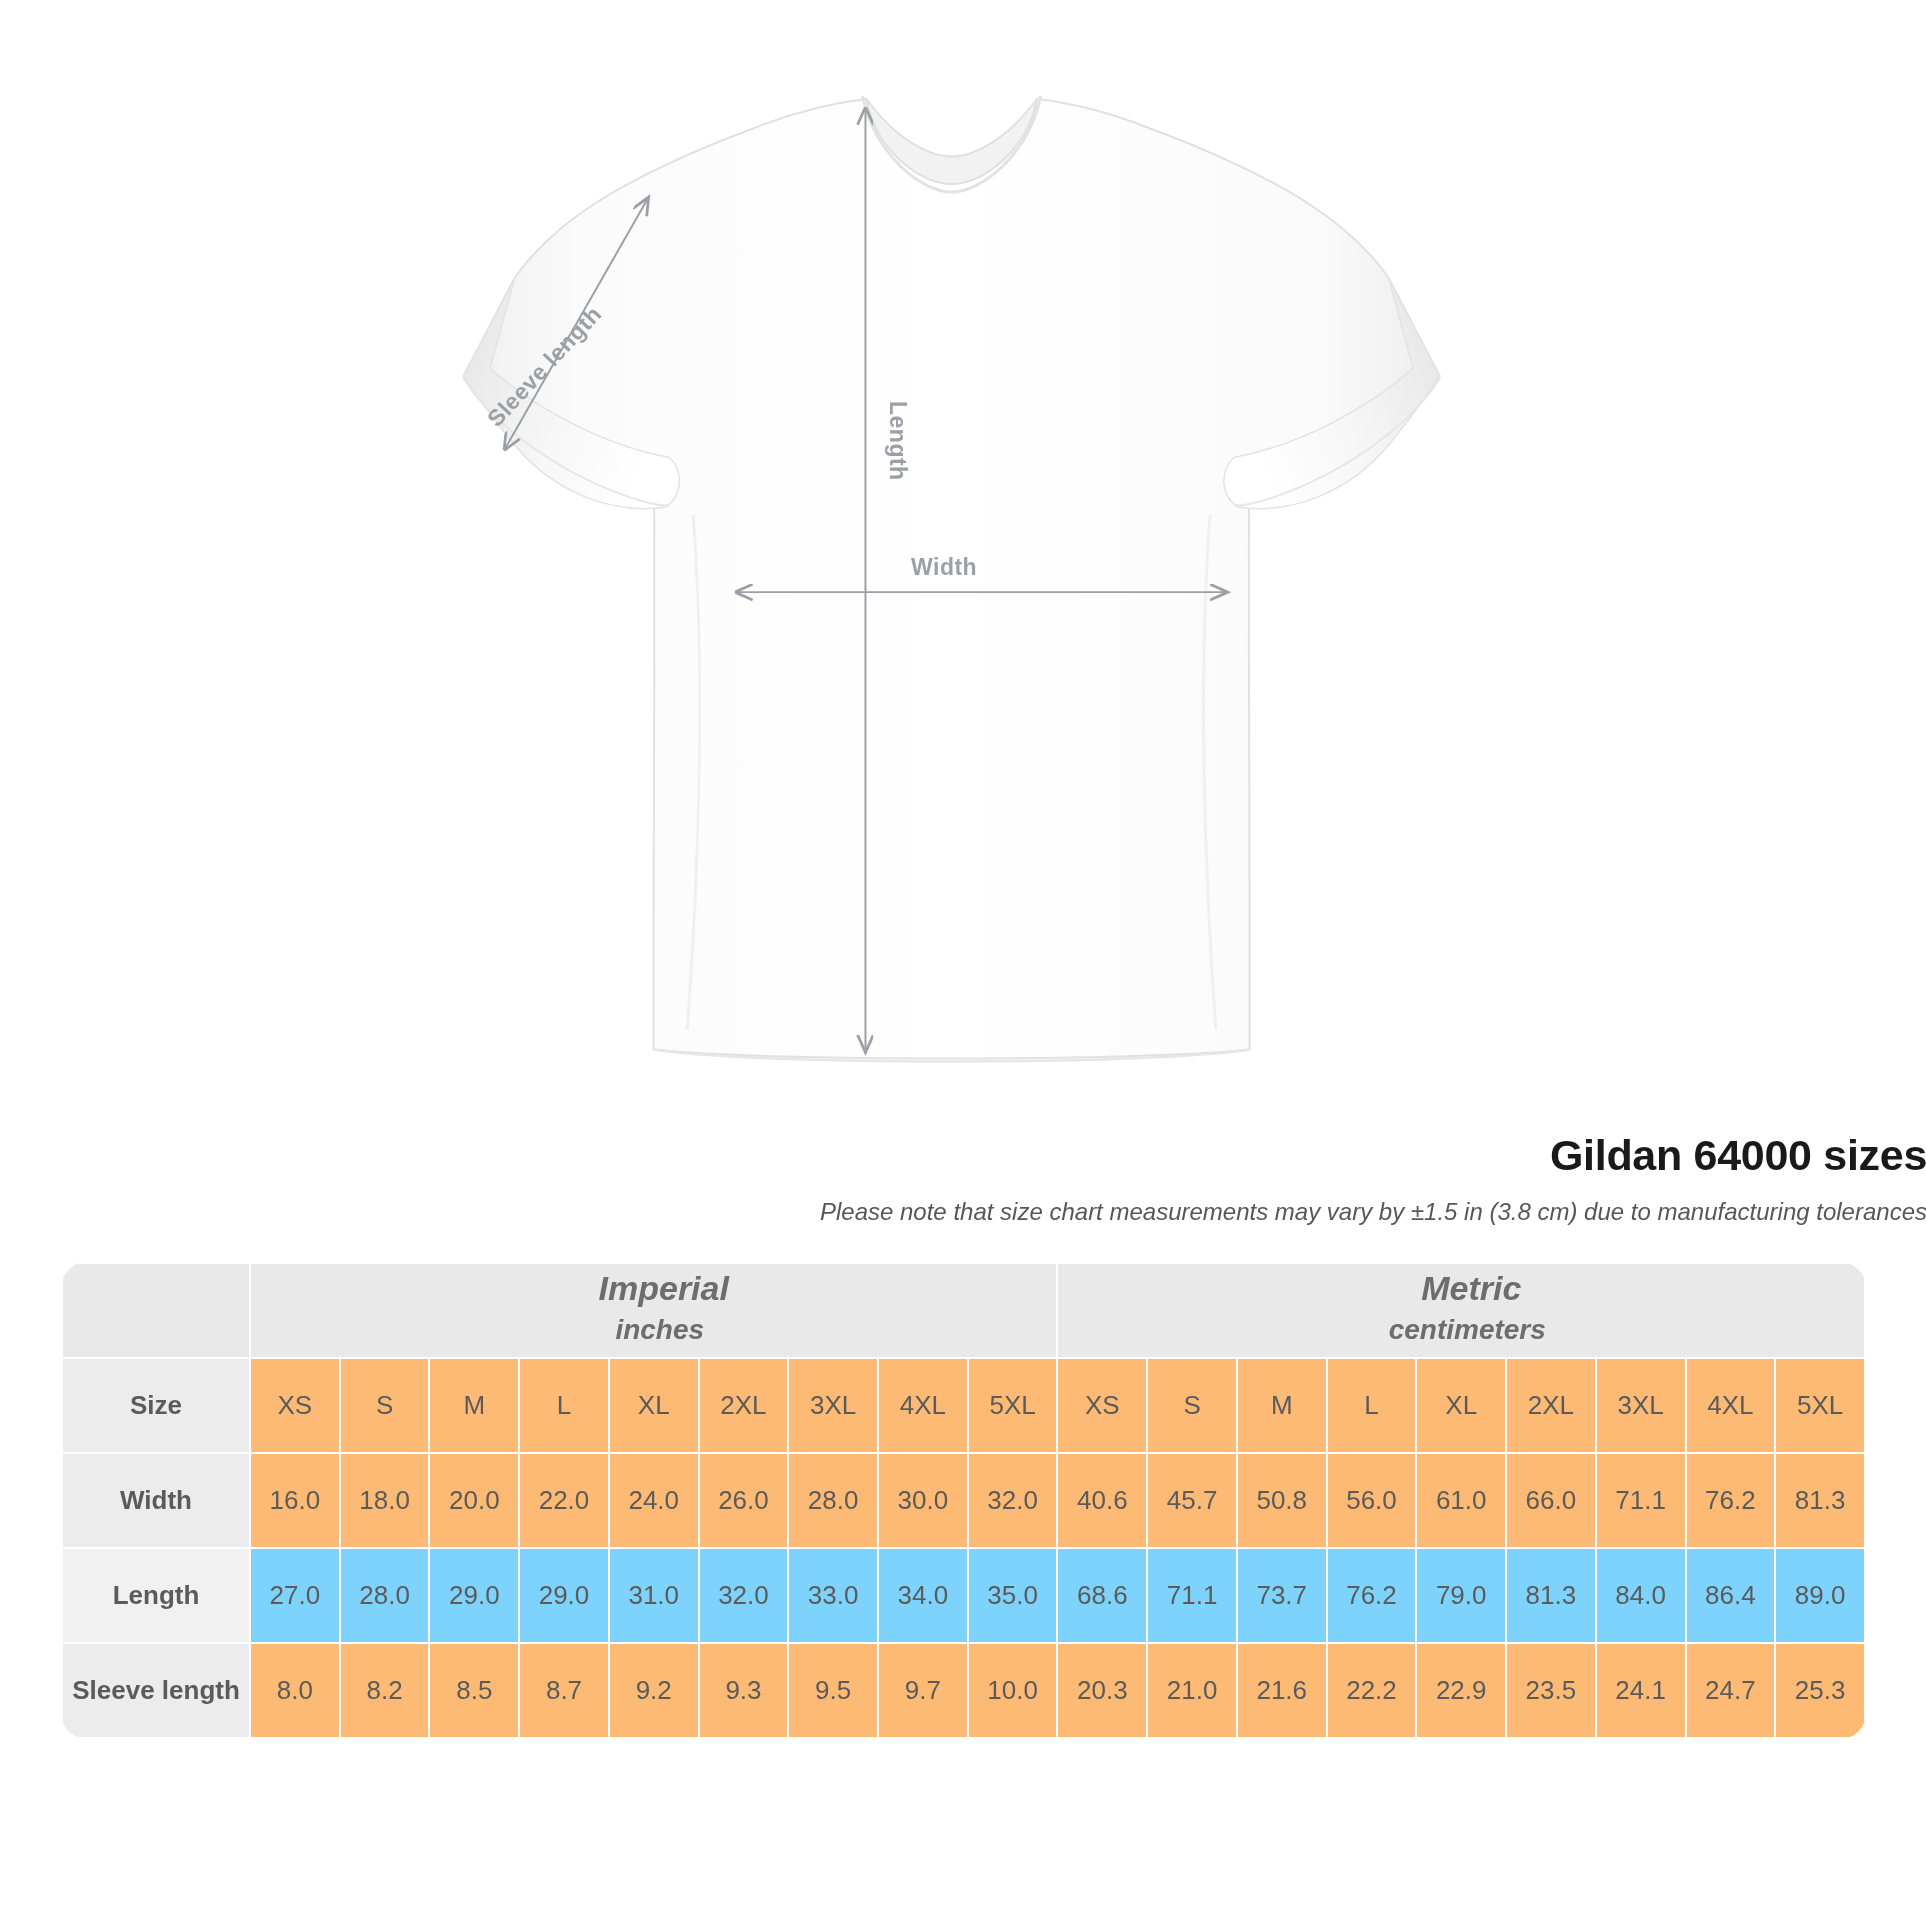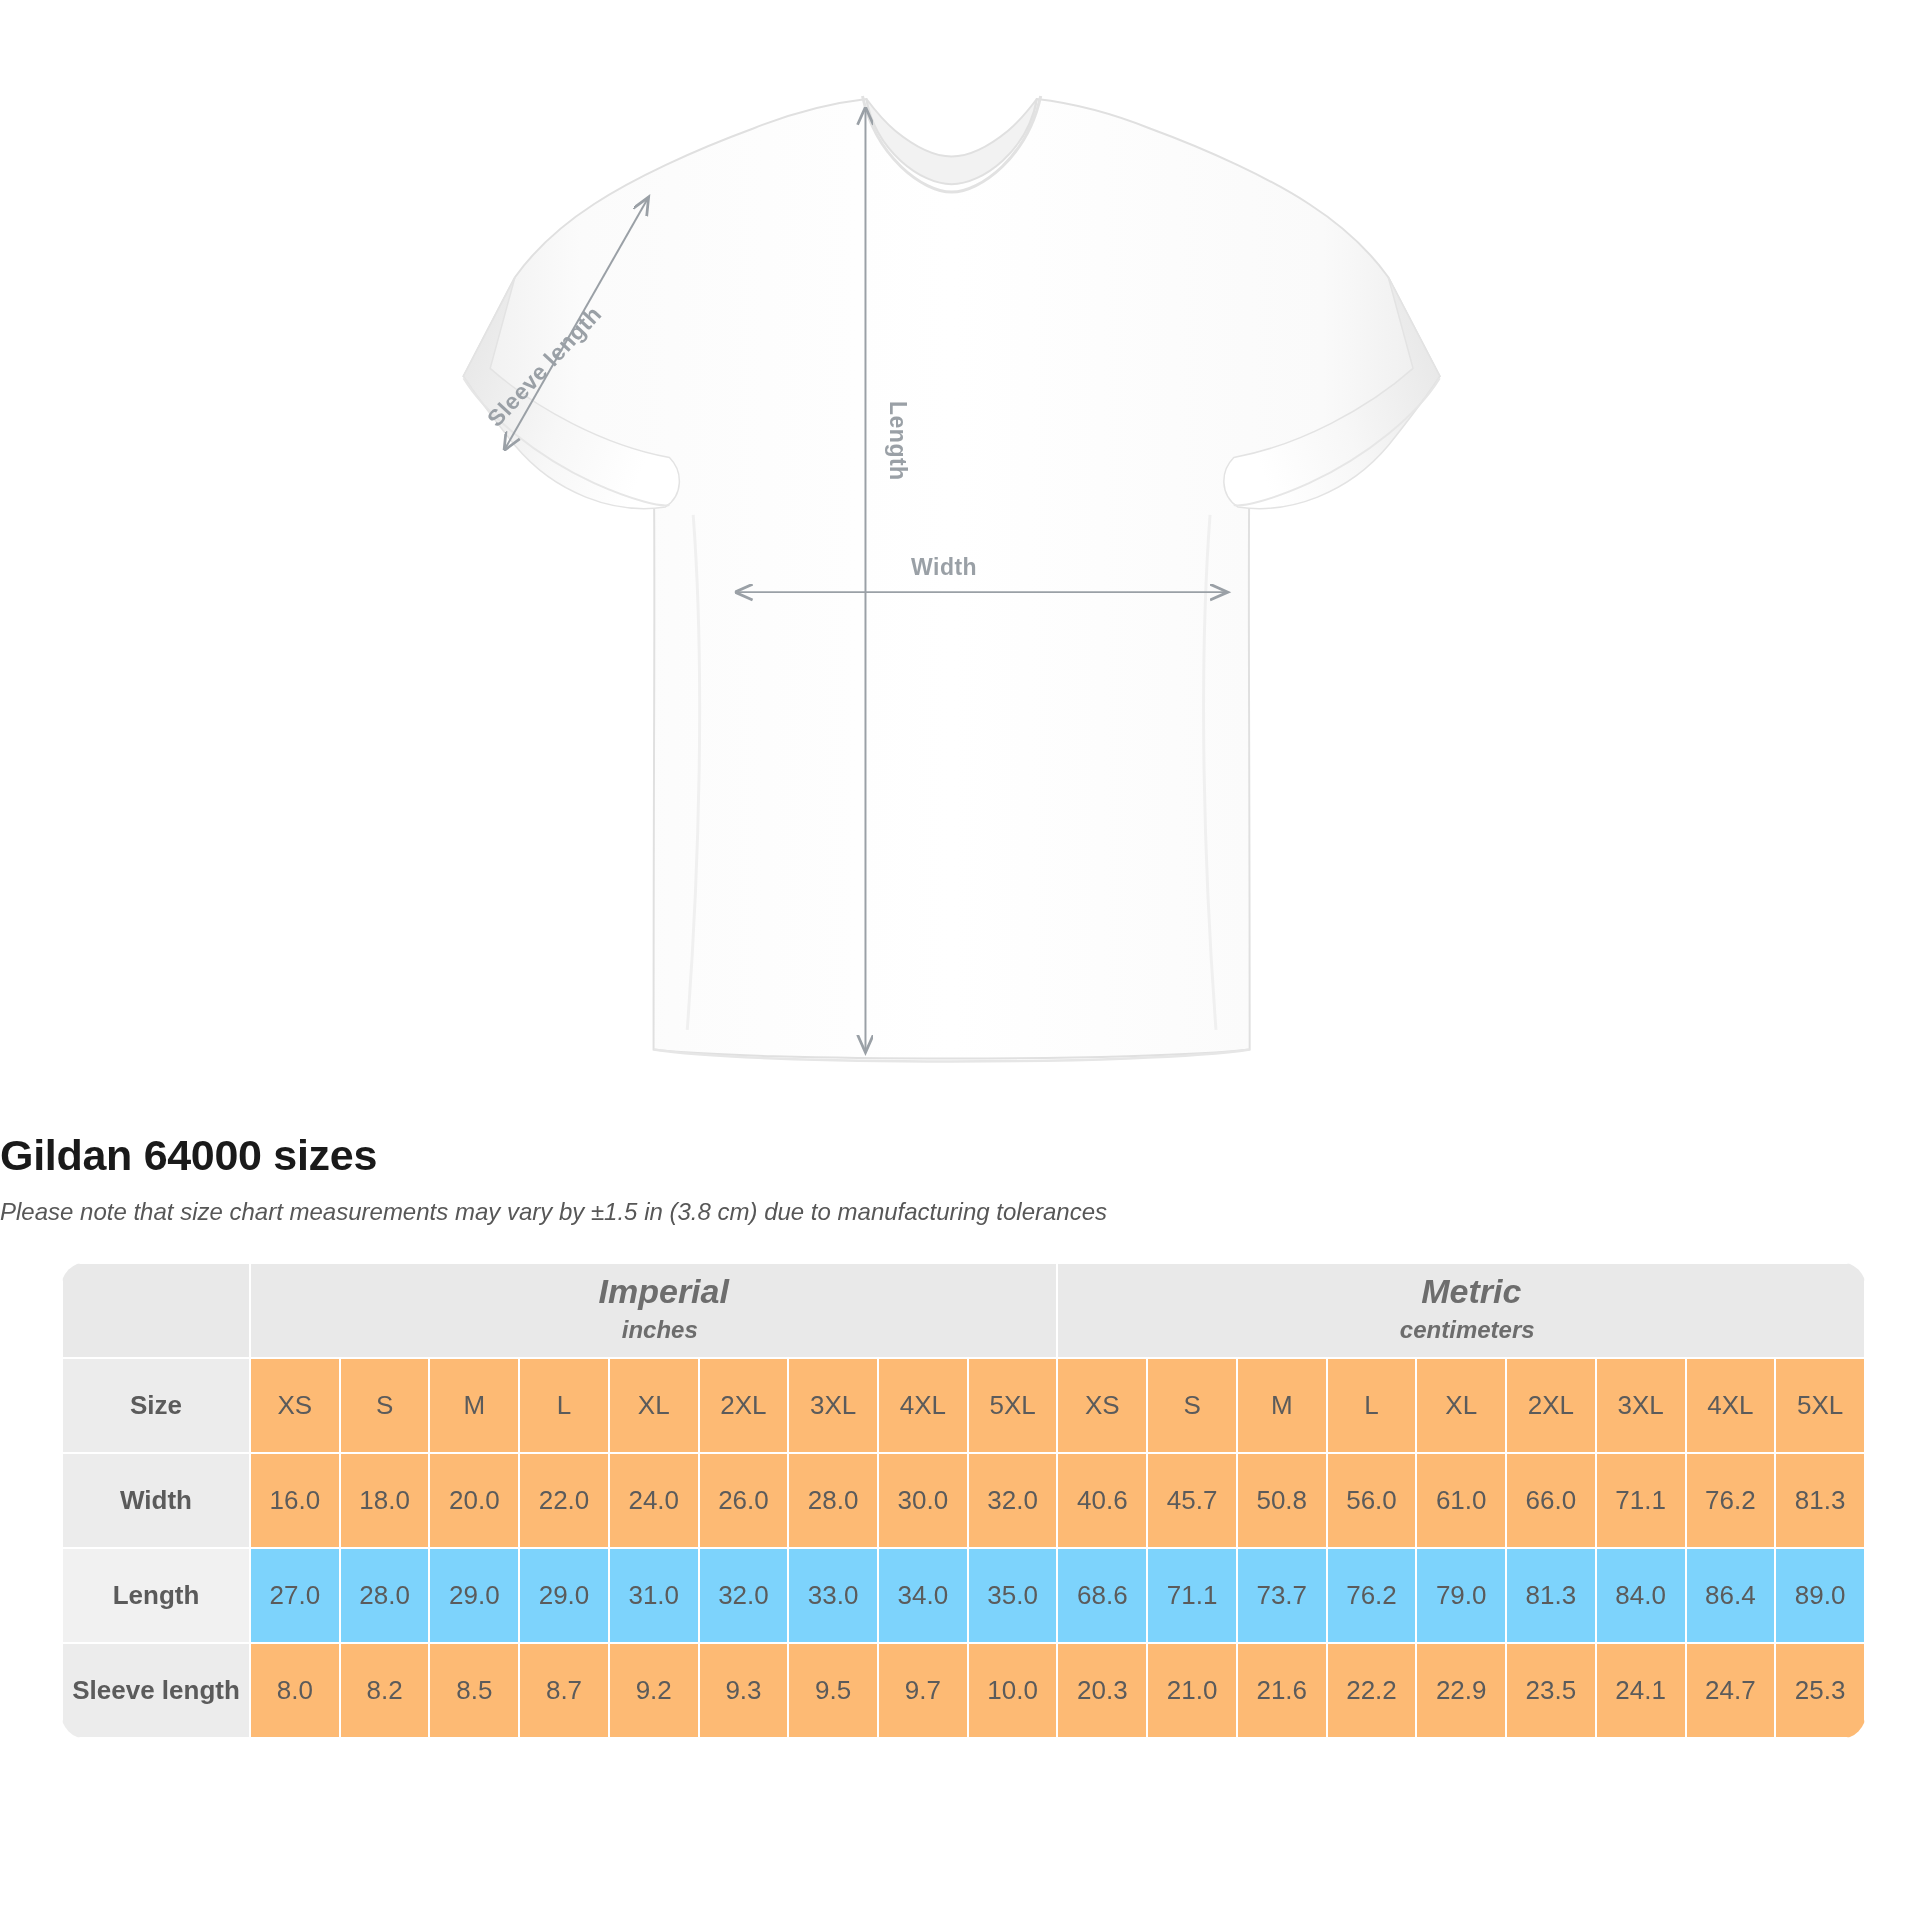--- a/index.html
+++ b/index.html
@@ -44,21 +44,21 @@
   .dim-label.vertical {
     writing-mode: vertical-rl;
   }
   .dim-label.sleeve {
     transform: rotate(-47deg);
     transform-origin: left top;
   }
 
   
   .title-block {
-    text-align: left;
+    text-align: right;
     margin-top: 22px;
   }
   .chart-title {
     font-size: 43px;
     font-weight: bold;
     color: #1a1a1a;
     letter-spacing: -0.3px;
   }
   .chart-note {
     margin-top: 18px;
@@ -94,21 +94,21 @@
   }
   .sys-head .sys-name {
     font-size: 34px;
     font-weight: bold;
     font-style: italic;
     color: #6d6d6d;
     line-height: 1.15;
     padding-left: 20px;
   }
   .sys-head .sys-unit {
-    font-size: 24px;
+    font-size: 28px;
     font-style: italic;
     color: #6d6d6d;
     line-height: 1.6;
     margin-left: 12px;
   }
   .corner-cell {
     background: #e9e9e9;
   }
   .row-head {
     background: #ececec;

